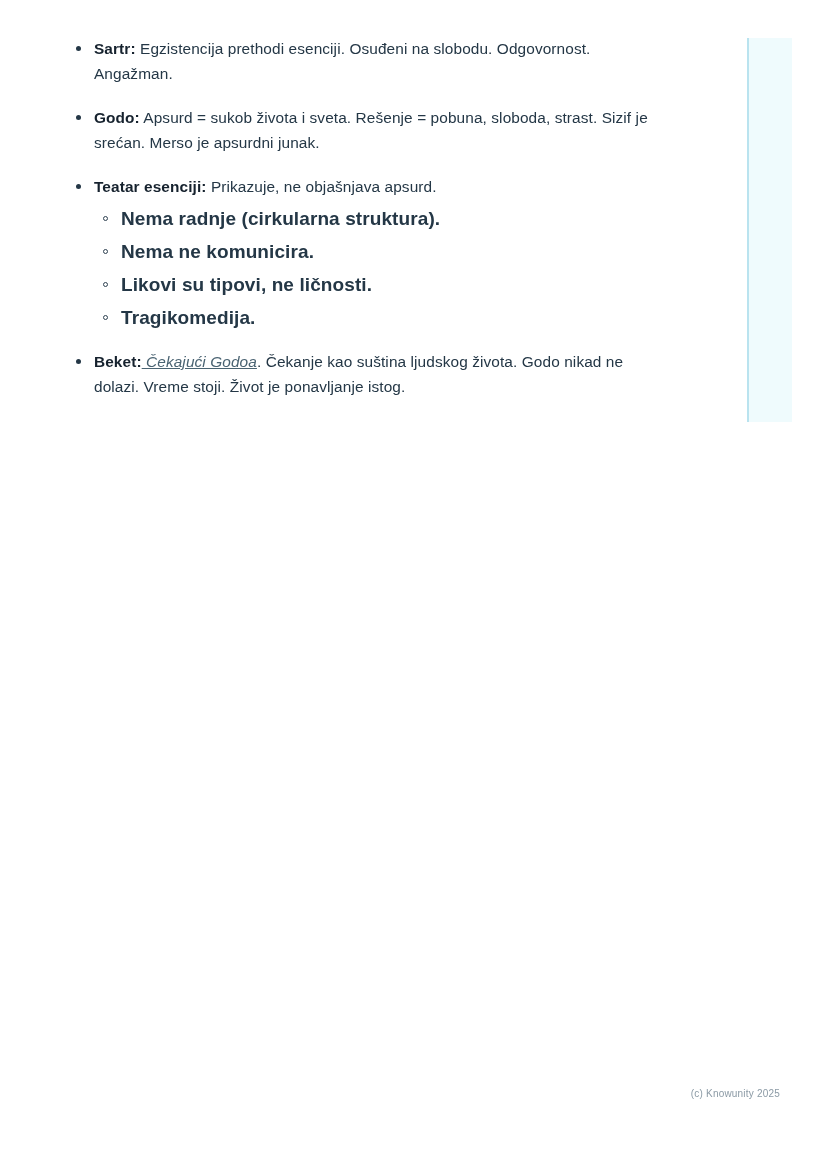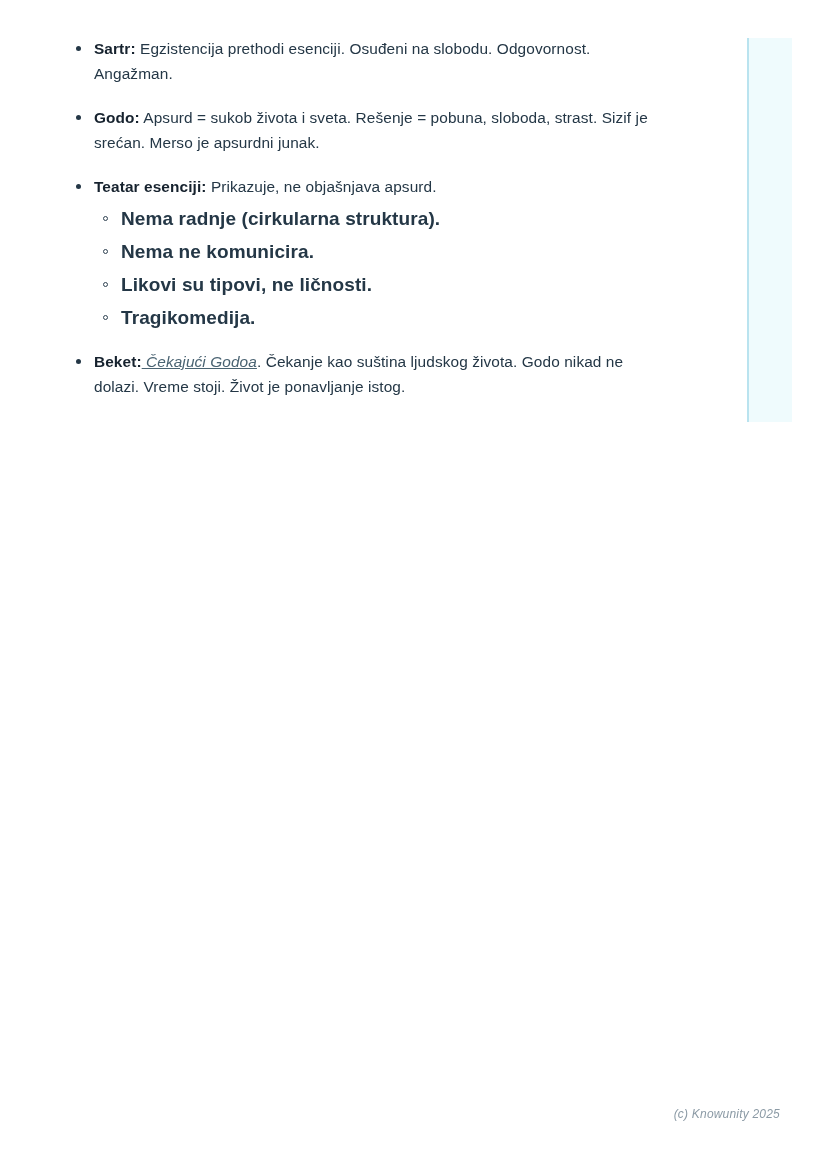--- a/index.html
+++ b/index.html
@@ -106,25 +106,24 @@
     height: 5px;
     border-radius: 50%;
     border: 1px solid #2f4252;
     background: transparent;
     box-sizing: border-box;
   }
 
   .footer {
     position: absolute;
     right: 48px;
-    bottom: 50px;
-    font-size: 12px;
+    bottom: 72px;
+    font-size: 10px;
     color: #8b9aa5;
     letter-spacing: 0.2px;
-    font-style: italic;
   }
 </style>
 </head>
 <body>
 
 <div class="page">
 
   <div class="side-panel-edge"></div>
   <div class="side-panel"></div>
 

